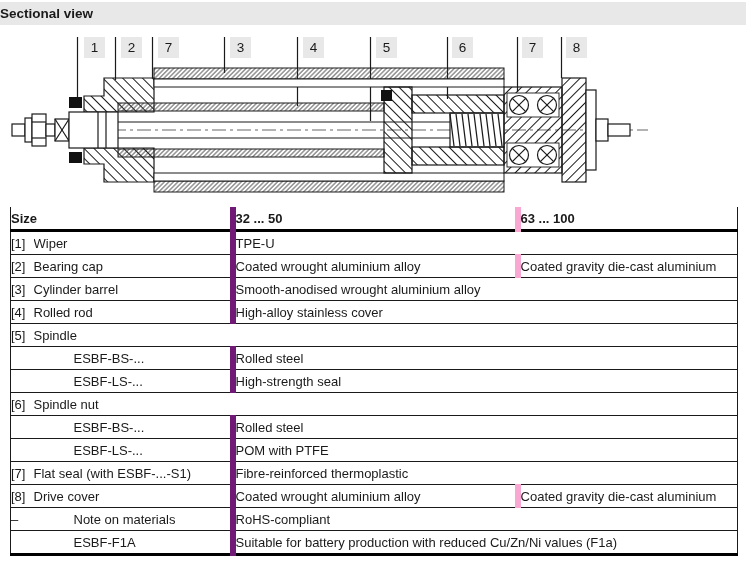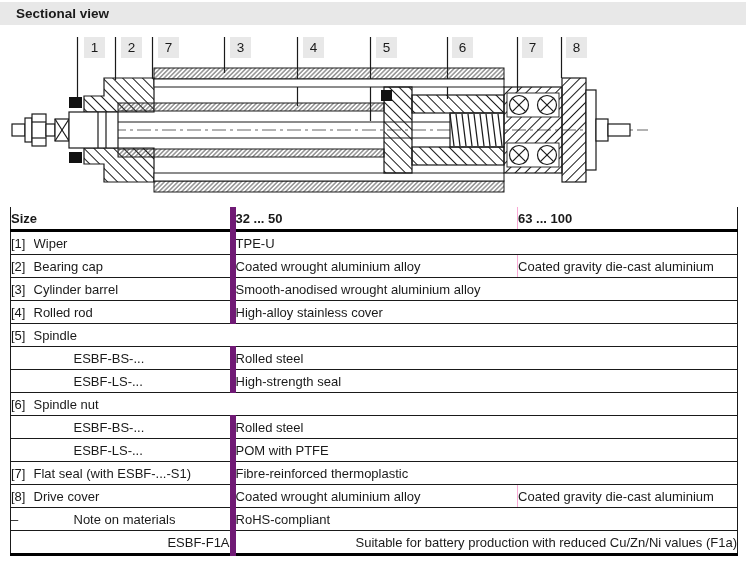--- a/index.html
+++ b/index.html
@@ -1,35 +1,35 @@
 <!DOCTYPE html>
 <html><head>
 <meta charset="utf-8">
 <style>
   html,body{margin:0;padding:0;background:#fff;}
   .page{position:relative;width:746px;height:583px;background:#fff;overflow:hidden;
         font-family:"Liberation Sans",sans-serif;color:#1a1a1a;}
   .section-bar{position:absolute;top:2px;left:0;width:746px;height:23px;background:#e8e8e8;
-        line-height:23px;padding-left:16px;box-sizing:border-box;font-size:13.5px;font-weight:700;}
+        line-height:23px;padding-left:0;box-sizing:border-box;font-size:13.5px;font-weight:700;}
   .drawing-svg{position:absolute;top:0;left:0;}
   .callout{position:absolute;top:37px;width:21px;height:21px;background:#e8e8e8;
         font-size:13.5px;line-height:21px;text-align:center;}
   table.mat{position:absolute;top:207px;left:10px;width:727px;border-collapse:collapse;
         table-layout:fixed;font-size:13px;border-left:1px solid #1a1a1a;border-right:1px solid #1a1a1a;}
   table.mat td{height:22px;padding:0;vertical-align:middle;overflow:hidden;white-space:nowrap;
         border-bottom:1px solid #1a1a1a;}
   table.mat tr.hd td{border-bottom:3px solid #000;font-weight:bold;}
   td.ca{padding-left:5px;}
   td.cl{padding-left:22px;}
   td.cs{padding-left:5px;}
   td.cn{padding-left:1px;}
   td.cv{padding-left:6px;border-left:6px solid #701a75;}
-  td.cv2{padding-left:6px;border-left:1px solid #f9a8d4;}
+  td.cv2{padding-left:6px;border-left:6px solid #f9a8d4;}
   td.nb{border-bottom:none;}
-  tr.last td{border-bottom:3px solid #000;text-align:right;}
+  tr.last td{border-bottom:3px solid #000;}
 </style>
 </head>
 <body>
 
 <div class="page">
 
   <div class="section-bar">Sectional view</div>
 
   <svg class="drawing-svg" width="746" height="205" viewBox="0 0 746 205">
     <defs>

